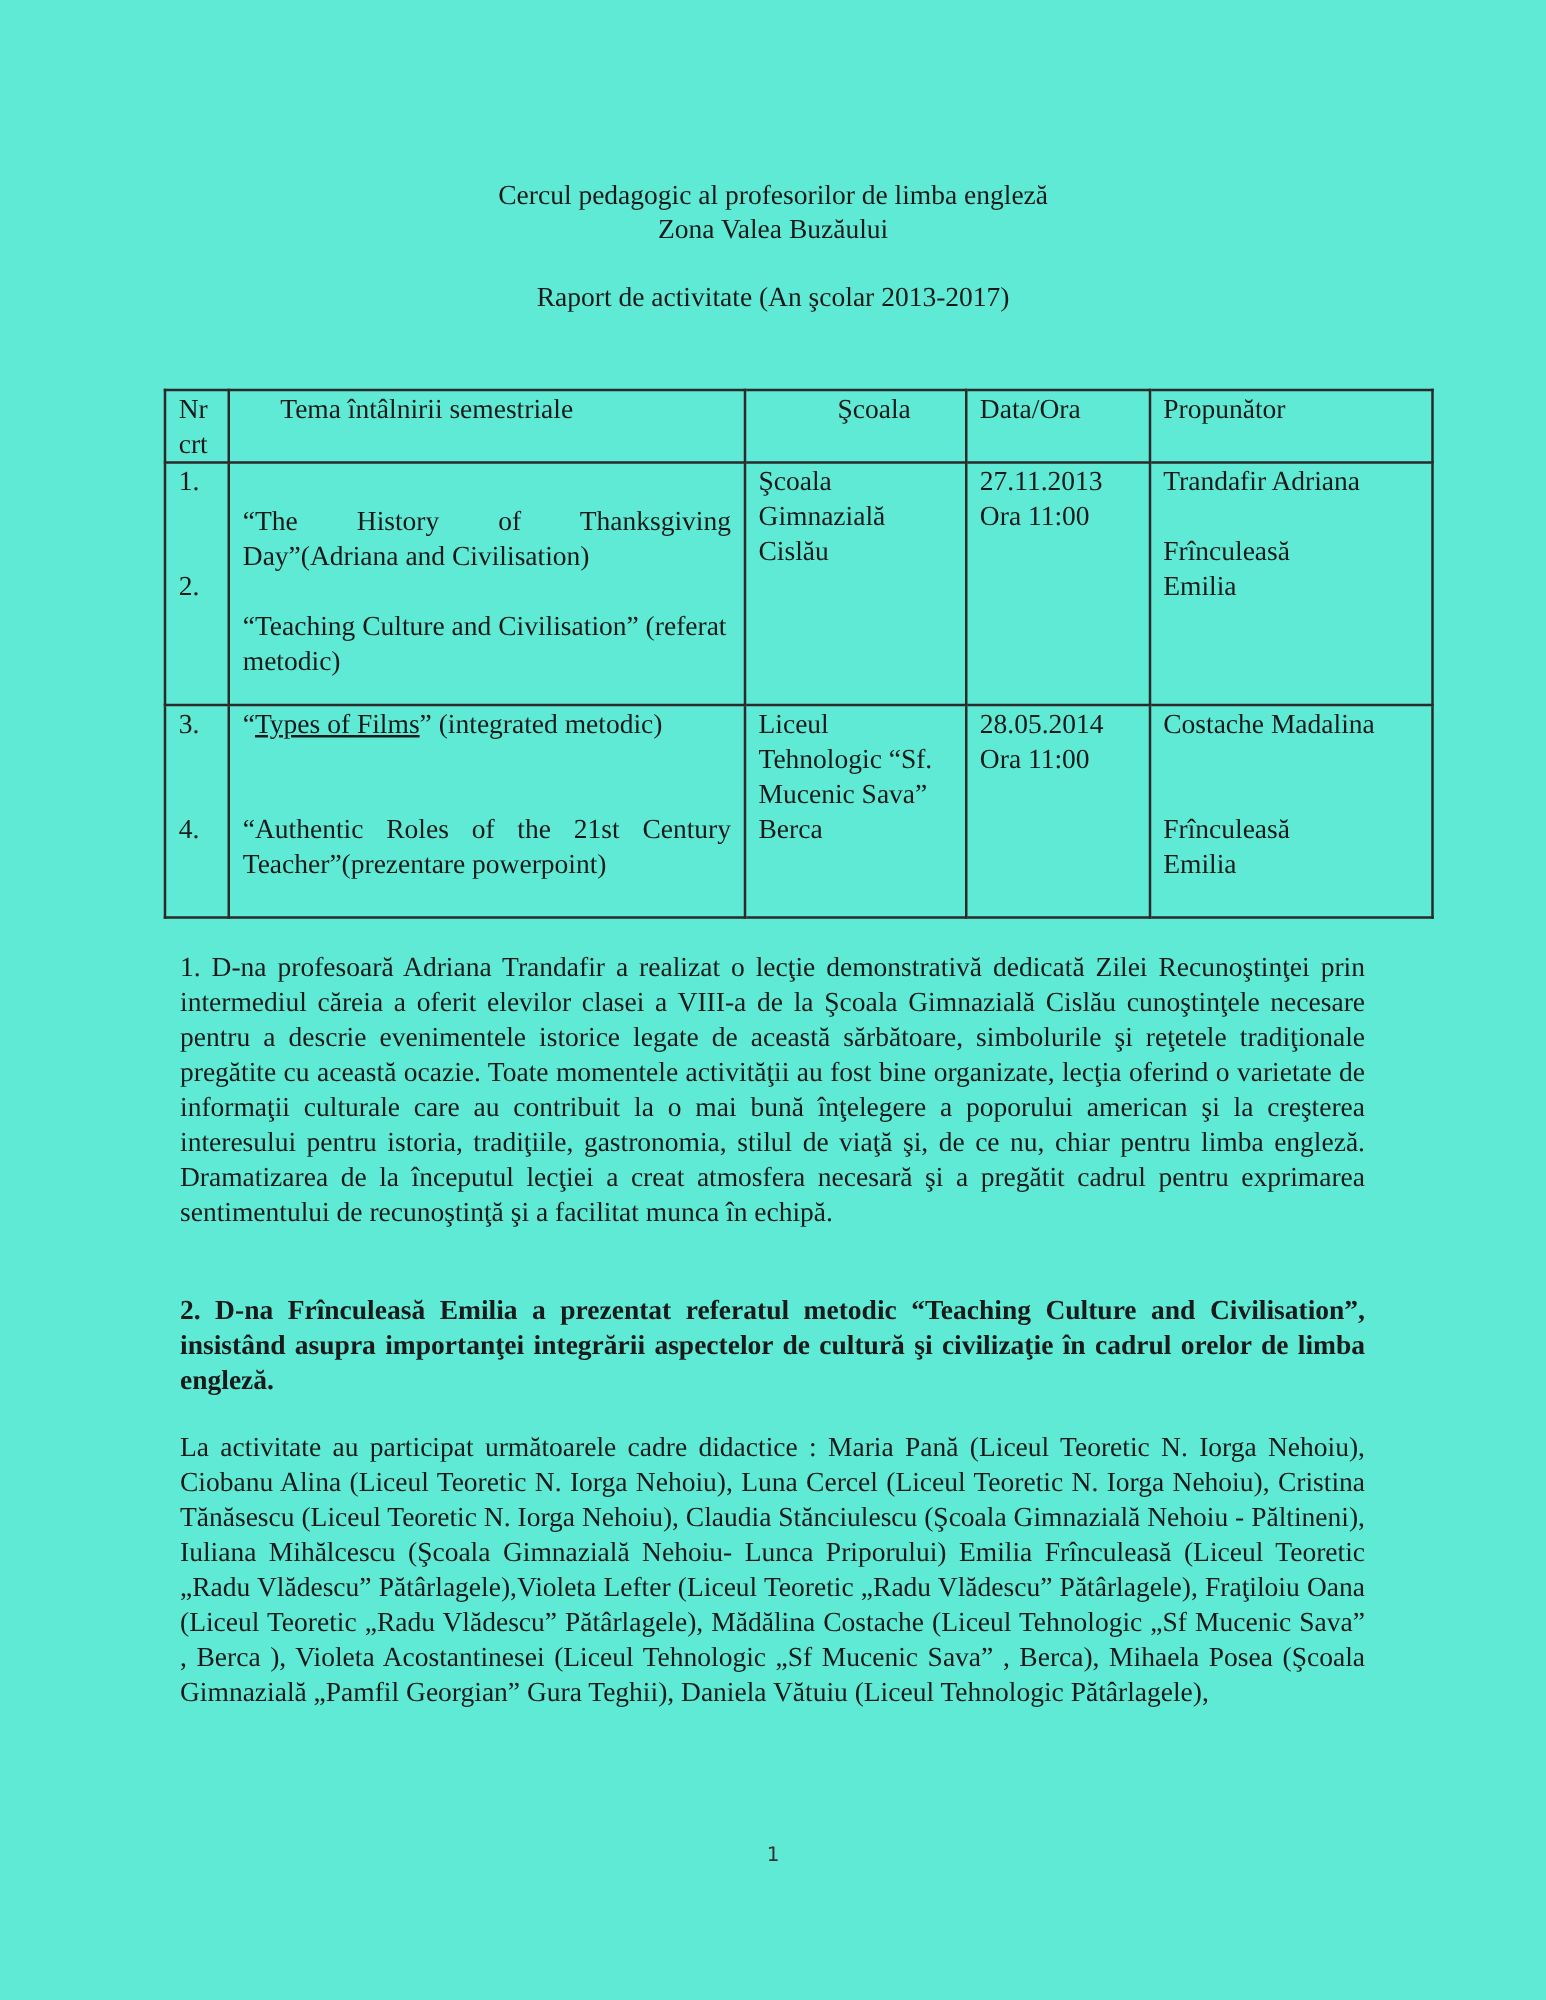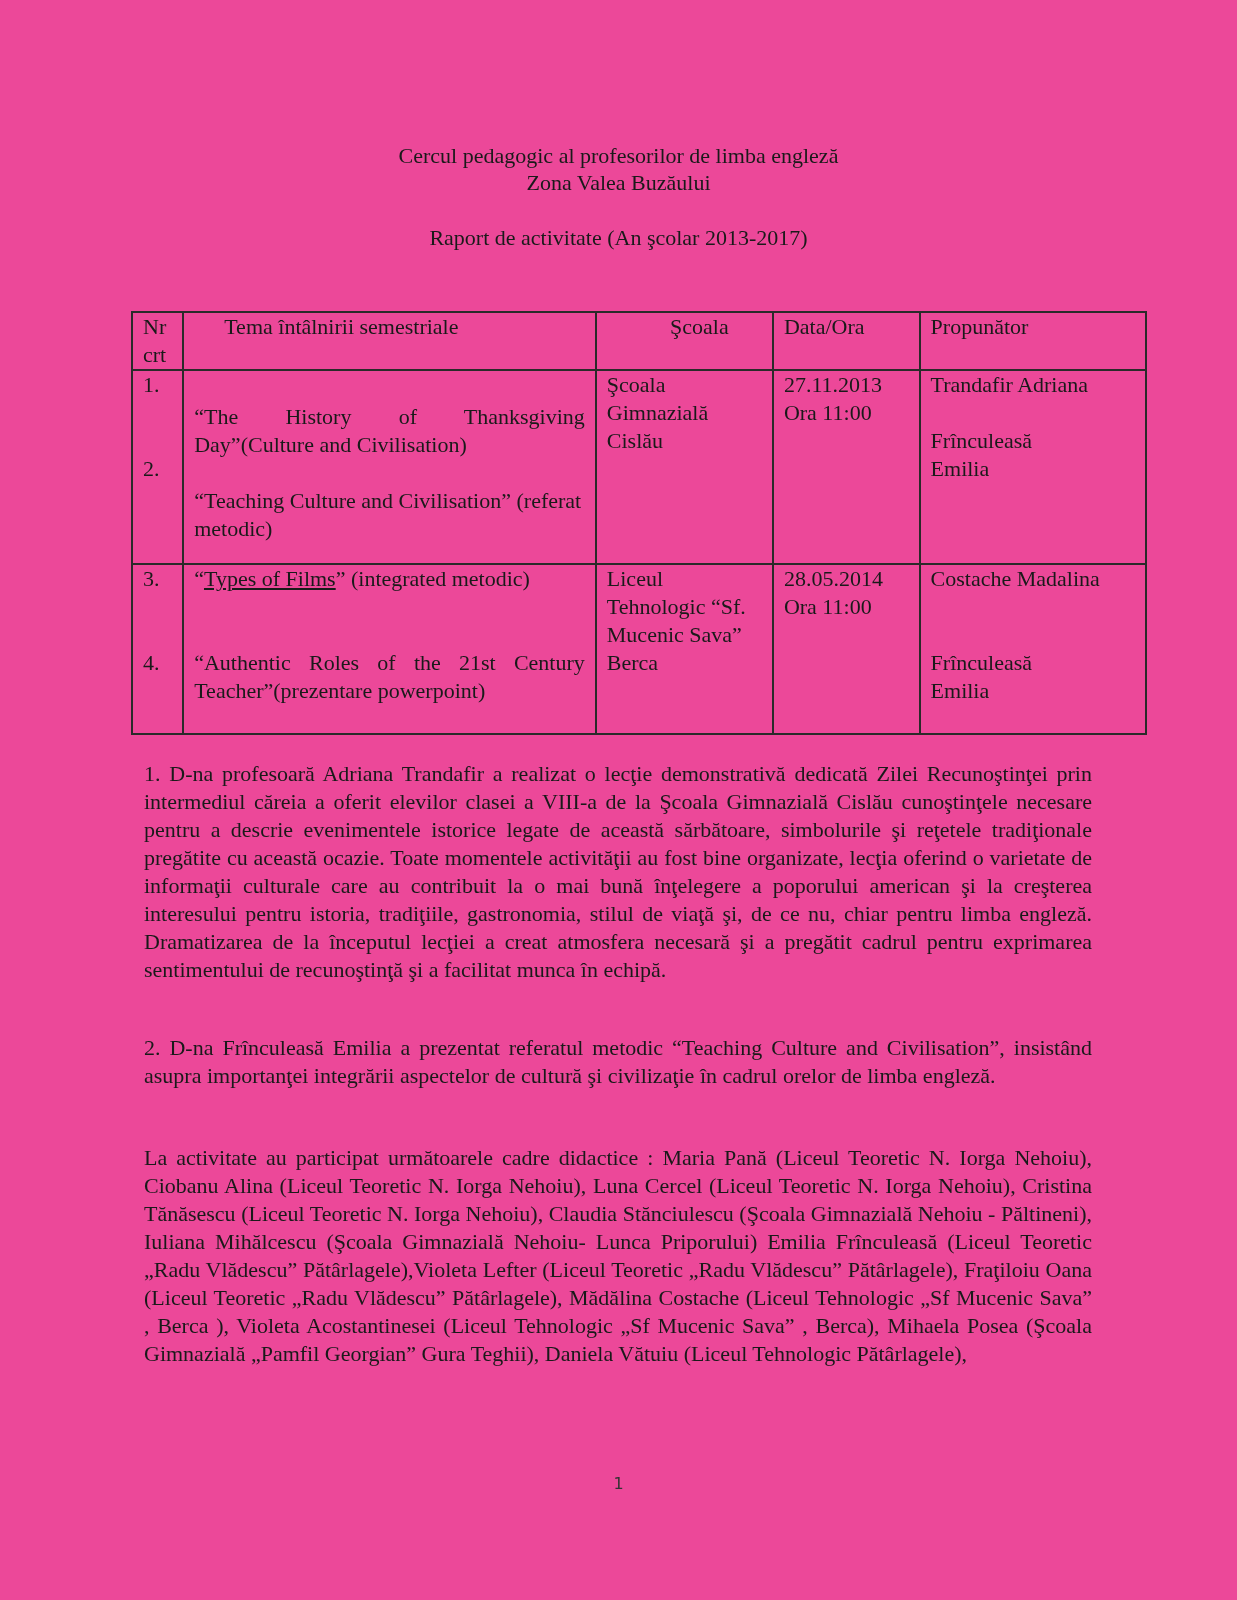--- a/index.html
+++ b/index.html
@@ -13,21 +13,21 @@
       position: relative;
       font-family: "Liberation Serif", "DejaVu Serif", serif;
       color: #1a1a1a;
       overflow: hidden;
     }
     .page {
       position: absolute;
       left: 0; top: 0;
       width: 1237px;
       height: 1600px;
-      background: #ec4899;
+      background: #5eead4;
     }
     .title-line {
       position: absolute;
       left: 0;
       width: 1237px;
       text-align: center;
       font-size: 22px;
       line-height: 28px;
     }
     .section-heading {
@@ -119,21 +119,21 @@
         <td>
           <span>1.</span>
           <span class="gap2"></span>
           <span style="display:block;">2.</span>
         </td>
         <td>
           <div class="justify" style="text-align-last:left;margin-top:32px;">
             <span style="display:block; text-align:justify; text-align-last:justify; height:28px; overflow:hidden;">“The&nbsp;&nbsp;&nbsp;&nbsp;&nbsp;&nbsp;&nbsp; History&nbsp;&nbsp;&nbsp;&nbsp;&nbsp;&nbsp;&nbsp; of&nbsp;&nbsp;&nbsp;&nbsp;&nbsp;&nbsp;&nbsp; Thanksgiving</span>
           </div>
 
-          <span style="display:block;">Day”(Culture and Civilisation)</span>
+          <span style="display:block;">Day”(Adriana and Civilisation)</span>
           <span class="gap"></span>
           <span style="display:block;">“Teaching Culture and Civilisation” (referat metodic)</span>
         </td>
         <td>Şcoala Gimnazială Cislău</td>
         <td>
           <span style="display:block;">27.11.2013</span>
           <span style="display:block;">Ora 11:00</span>
         </td>
         <td>
           <span style="display:block;">Trandafir Adriana</span>
@@ -160,17 +160,17 @@
         <td>
           <span style="display:block;">Costache Madalina</span>
           <span class="gap2"></span>
           <span style="display:block; width:130px;">Frînculeasă Emilia</span>
         </td>
       </tr>
     </tbody>
   </table>
 
   <div class="para" style="top:760px;">1. D-na profesoară Adriana Trandafir a realizat o lecţie demonstrativă dedicată Zilei Recunoştinţei prin intermediul căreia a  oferit elevilor clasei a VIII-a de la Şcoala Gimnazială Cislău cunoştinţele necesare pentru a descrie evenimentele istorice legate de această sărbătoare, simbolurile şi reţetele tradiţionale pregătite cu această ocazie. Toate momentele activităţii au fost bine organizate, lecţia oferind o varietate de informaţii culturale care au contribuit la o mai bună înţelegere a poporului american şi la creşterea interesului pentru istoria, tradiţiile, gastronomia, stilul de viaţă şi, de ce nu, chiar pentru limba engleză. Dramatizarea de la începutul lecţiei a creat atmosfera necesară şi a pregătit cadrul pentru exprimarea sentimentului de recunoştinţă şi a facilitat munca în echipă.</div>
-  <div class="para" style="top:1034px;">2. D-na Frînculeasă Emilia a prezentat  referatul metodic “Teaching Culture and Civilisation”, insistând asupra importanţei integrării aspectelor de cultură şi civilizaţie în cadrul orelor de limba engleză.</div>
+  <div class="para" style="top:1034px;font-weight:bold;">2. D-na Frînculeasă Emilia a prezentat  referatul metodic “Teaching Culture and Civilisation”, insistând asupra importanţei integrării aspectelor de cultură şi civilizaţie în cadrul orelor de limba engleză.</div>
   <div class="para" style="top:1144px;">La activitate au participat următoarele cadre didactice : Maria Pană (Liceul Teoretic N. Iorga Nehoiu), Ciobanu Alina (Liceul Teoretic N. Iorga Nehoiu), Luna Cercel (Liceul Teoretic N. Iorga Nehoiu), Cristina Tănăsescu  (Liceul Teoretic N. Iorga Nehoiu), Claudia Stănciulescu (Şcoala Gimnazială Nehoiu - Păltineni), Iuliana Mihălcescu (Şcoala Gimnazială Nehoiu- Lunca Priporului)  Emilia Frînculeasă (Liceul Teoretic „Radu Vlădescu” Pătârlagele),Violeta Lefter (Liceul Teoretic „Radu Vlădescu” Pătârlagele), Fraţiloiu Oana (Liceul Teoretic „Radu Vlădescu” Pătârlagele), Mădălina Costache (Liceul Tehnologic „Sf Mucenic Sava” , Berca ), Violeta Acostantinesei (Liceul Tehnologic „Sf Mucenic Sava” , Berca), Mihaela Posea (Şcoala Gimnazială „Pamfil Georgian” Gura Teghii), Daniela Vătuiu (Liceul Tehnologic Pătârlagele),</div>
 
   <div class="page-number">1</div>
 </div>
 
 </body></html>

